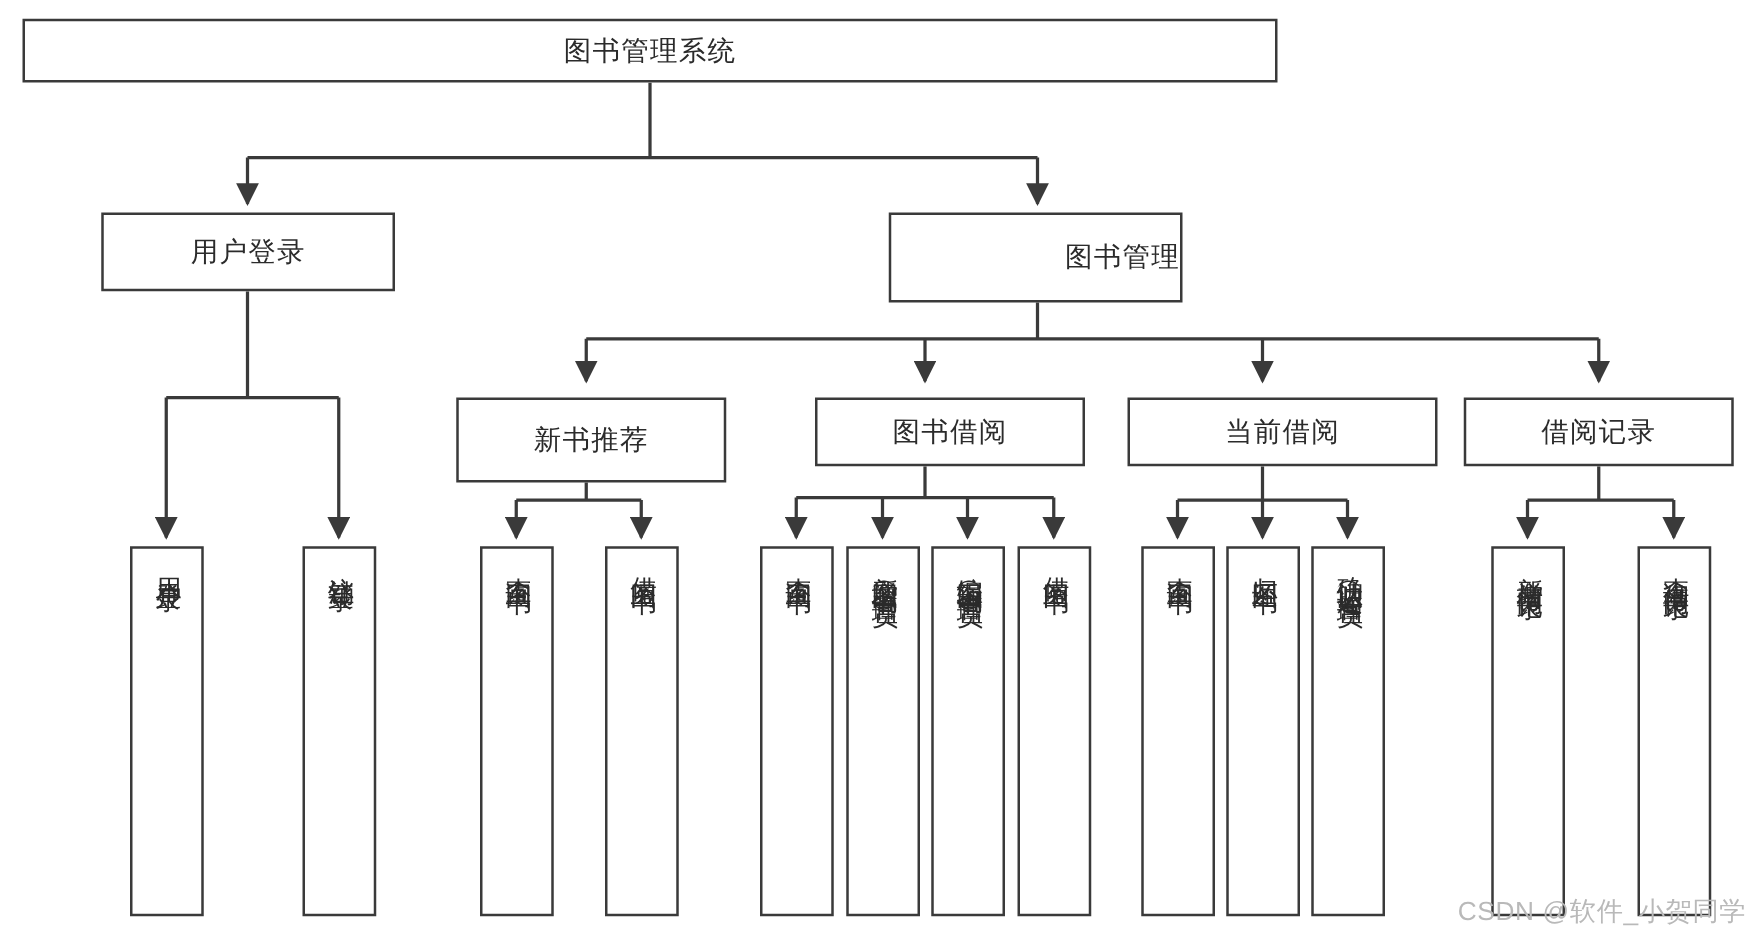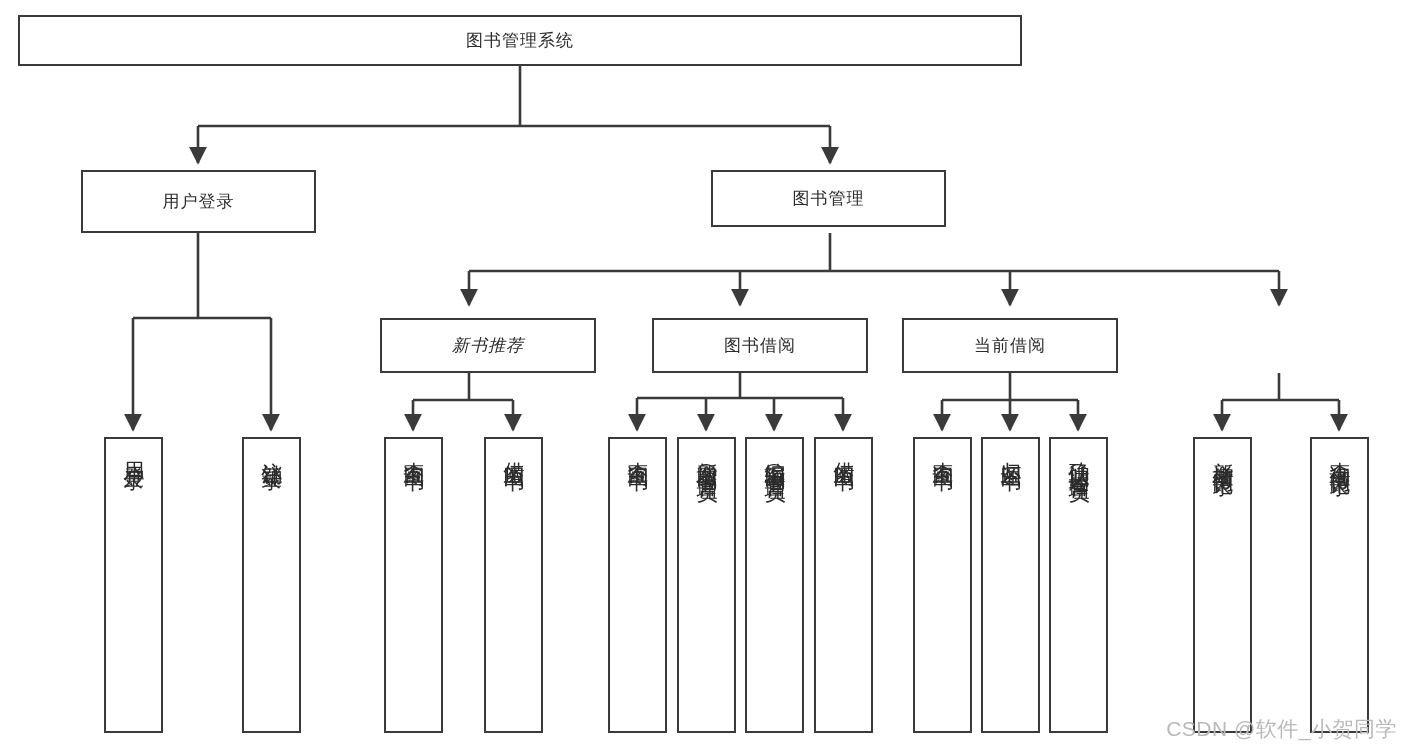--- a/index.html
+++ b/index.html
@@ -36,21 +36,21 @@
   .node .label{
     font-size:21px;
     line-height:1.25;
     letter-spacing:1px;
     white-space:nowrap;
     color:#2b2b2b;
   }
   
   .node.root .label{font-size:22px;}
   
-  .node.hbox .label{font-size:17px;}
+  .node.hbox .label{font-size:22px;}
 
   
   .node.vbox{
     align-items:flex-start;
     justify-content:center;
     padding-top:6px;
   }
   .node.vbox .label{
     writing-mode:vertical-rl;
     text-orientation:upright;
@@ -128,36 +128,39 @@
   </svg>
 
   <div class="node root hbox" style="left:18px; top:15px; width:1004px; height:51px;">
     <span class="label">图书管理系统</span>
   </div>
 
   <div class="node hbox" style="left:81px; top:170px; width:235px; height:63px;">
     <span class="label">用户登录</span>
   </div>
 
-  <div class="node hbox" style="left:711px; top:170px; width:235px; height:57px;">
+  <div class="node hbox" style="left:711px; top:170px; width:235px; height:72px;justify-content:flex-end;">
     <span class="label">图书管理</span>
   </div>
 
-  <div class="node hbox" style="left:380px; top:318px; width:216px; height:55px;font-style:italic;">
+  <div class="node hbox" style="left:365px; top:318px; width:216px; height:68px;">
     <span class="label">新书推荐</span>
   </div>
 
   <div class="node hbox" style="left:632px; top:318px; width:216px; height:55px;margin-left:20px;">
     <span class="label">图书借阅</span>
   </div>
 
-  <div class="node hbox" style="left:902px; top:318px; width:216px; height:55px;">
+  <div class="node hbox" style="left:902px; top:318px; width:248px; height:55px;">
     <span class="label">当前借阅</span>
   </div>
 
+  <div class="node hbox" style="left:1171px; top:318px; width:216px; height:55px;">
+    <span class="label">借阅记录</span>
+  </div>
 
   <div class="node vbox" style="left:104px; top:437px; width:59px; height:296px;">
     <span class="label">用户登录</span>
   </div>
 
   <div class="node vbox" style="left:242px; top:437px; width:59px; height:296px;">
     <span class="label">注销登录</span>
   </div>
 
   <div class="node vbox" style="left:384px; top:437px; width:59px; height:296px;">

